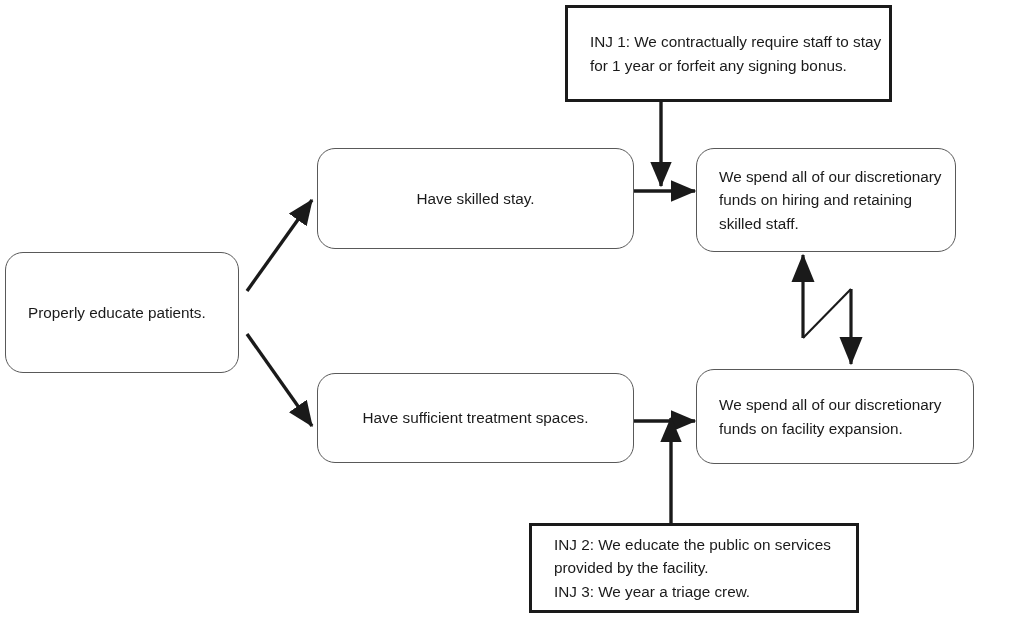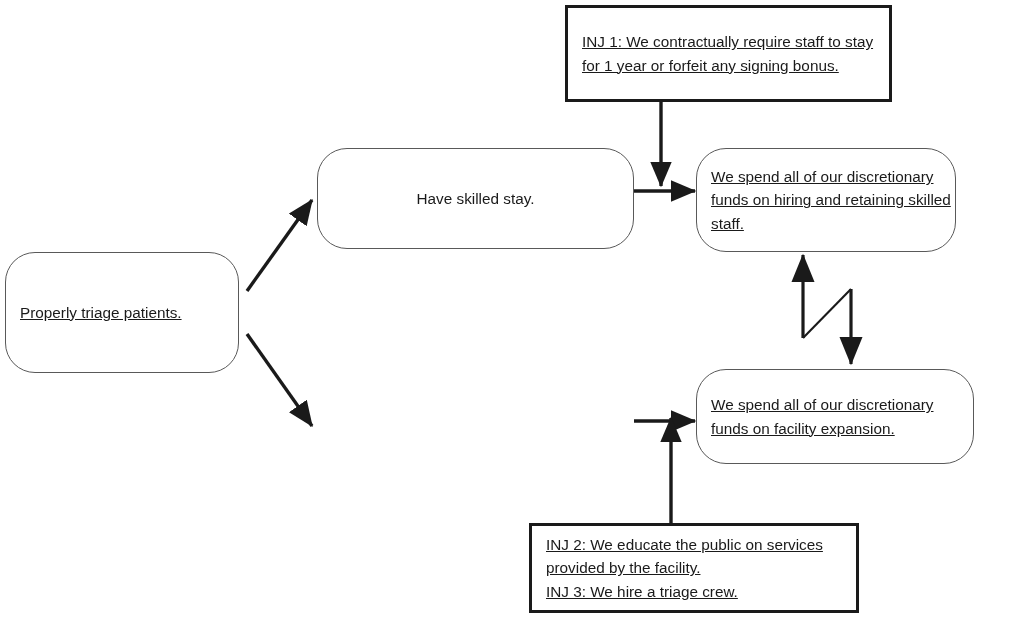--- a/index.html
+++ b/index.html
@@ -21,40 +21,39 @@
   .node {
     position: absolute;
     box-sizing: border-box;
     display: flex;
     align-items: center;
     background: #ffffff;
     z-index: 3;
   }
   .rounded {
     border: 1.4px solid #595959;
-    border-radius: 30px;
+    border-radius: 18px;
   }
   .squared {
     border: 3.2px solid #1a1a1a;
     border-radius: 0;
   }
   .node .txt {
     width: 100%;
     font-size: 15.3px;
     line-height: 1.52;
     color: #1a1a1a;
     white-space: pre-line;
   }
   .center .txt {
     text-align: center;
   }
   .leftpad .txt {
-    padding-left: 14px;
+    padding-left: 22px;
     text-align: left;
-    text-decoration: underline;
   }
   svg.edges {
     position: absolute;
     left: 0;
     top: 0;
     width: 1024px;
     height: 627px;
     z-index: 1;
     overflow: visible;
   }
@@ -99,26 +98,29 @@
 
   <div class="node rounded center" style="left:317px; top:148px; width:317px; height:101px;">
     <span class="txt">Have skilled stay.</span>
   </div>
 
   <div class="node rounded leftpad" style="left:696px; top:148px; width:260px; height:104px;">
     <span class="txt">We spend all of our discretionary funds on hiring and retaining skilled staff.</span>
   </div>
 
   <div class="node rounded leftpad" style="left:5px; top:252px; width:234px; height:121px;">
-    <span class="txt">Properly triage patients.</span>
+    <span class="txt">Properly educate patients.</span>
   </div>
 
+  <div class="node rounded center" style="left:317px; top:373px; width:317px; height:90px;">
+    <span class="txt">Have sufficient treatment spaces.</span>
+  </div>
 
   <div class="node rounded leftpad" style="left:696px; top:369px; width:278px; height:95px;">
     <span class="txt">We spend all of our discretionary funds on facility expansion.</span>
   </div>
 
   <div class="node squared leftpad" style="left:529px; top:523px; width:330px; height:90px;">
     <span class="txt">INJ 2: We educate the public on services provided by the facility.
-INJ 3: We hire a triage crew.</span>
+INJ 3: We year a triage crew.</span>
   </div>
 
 </div>
 
 </body></html>

